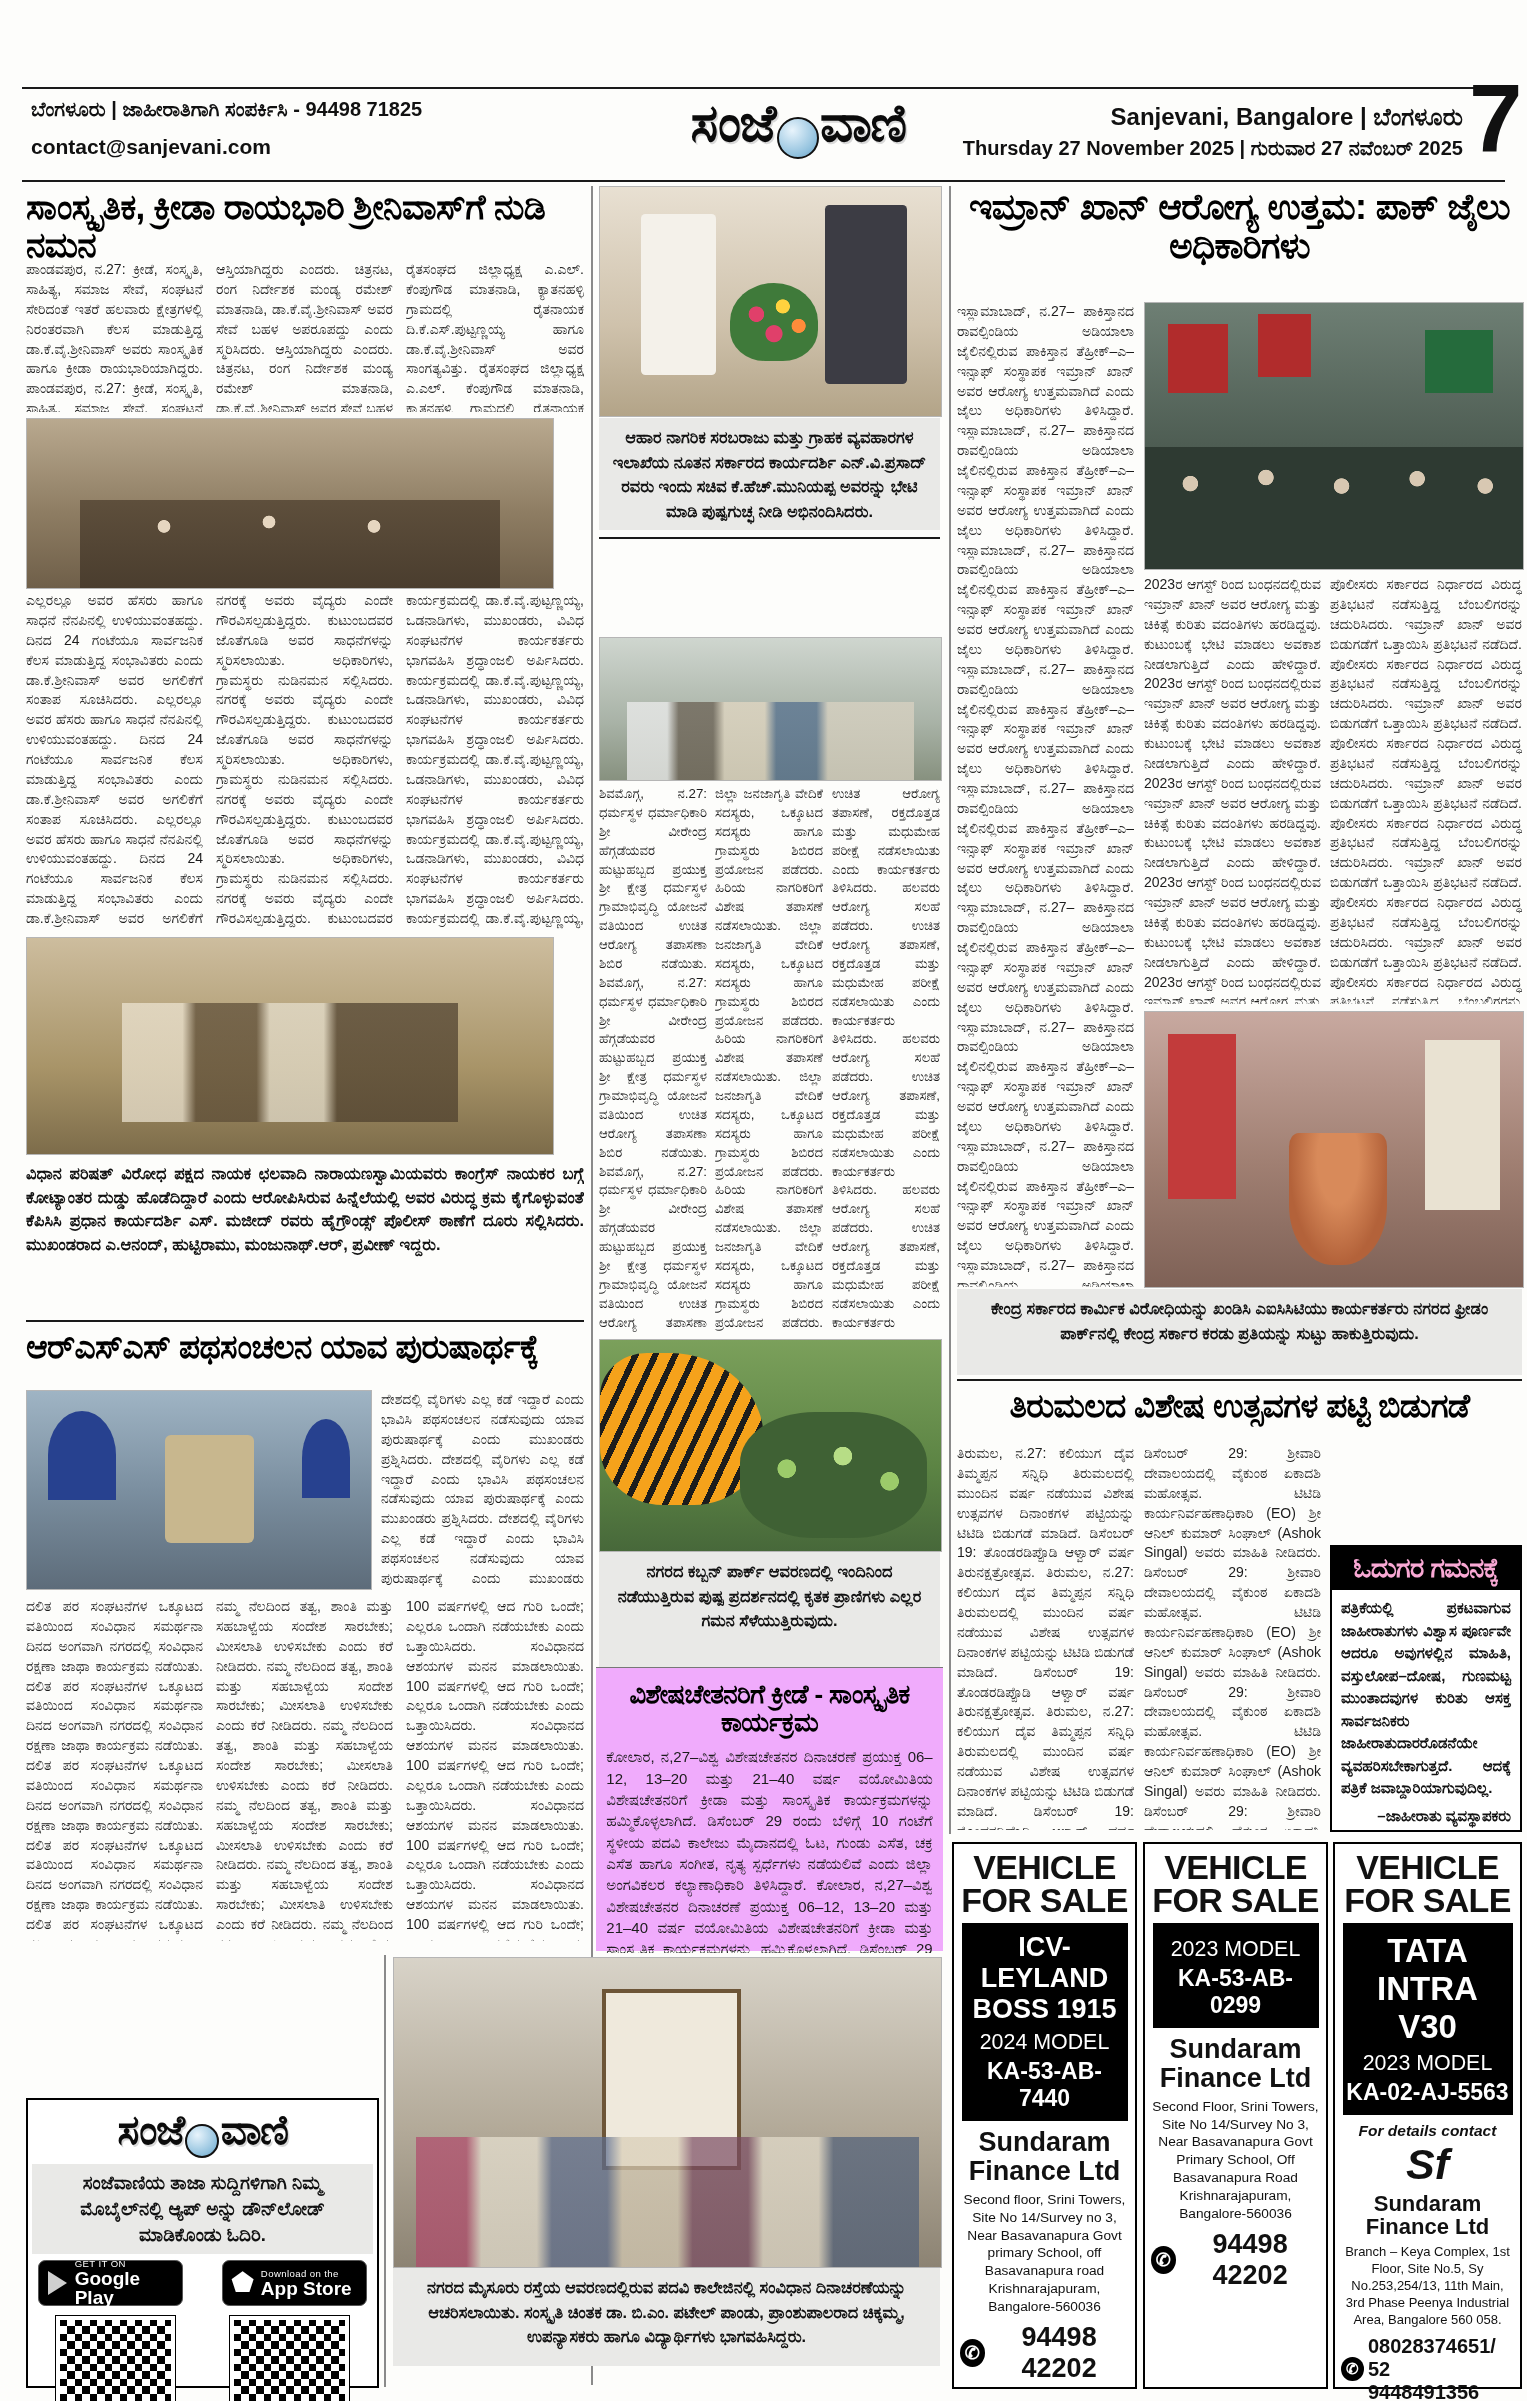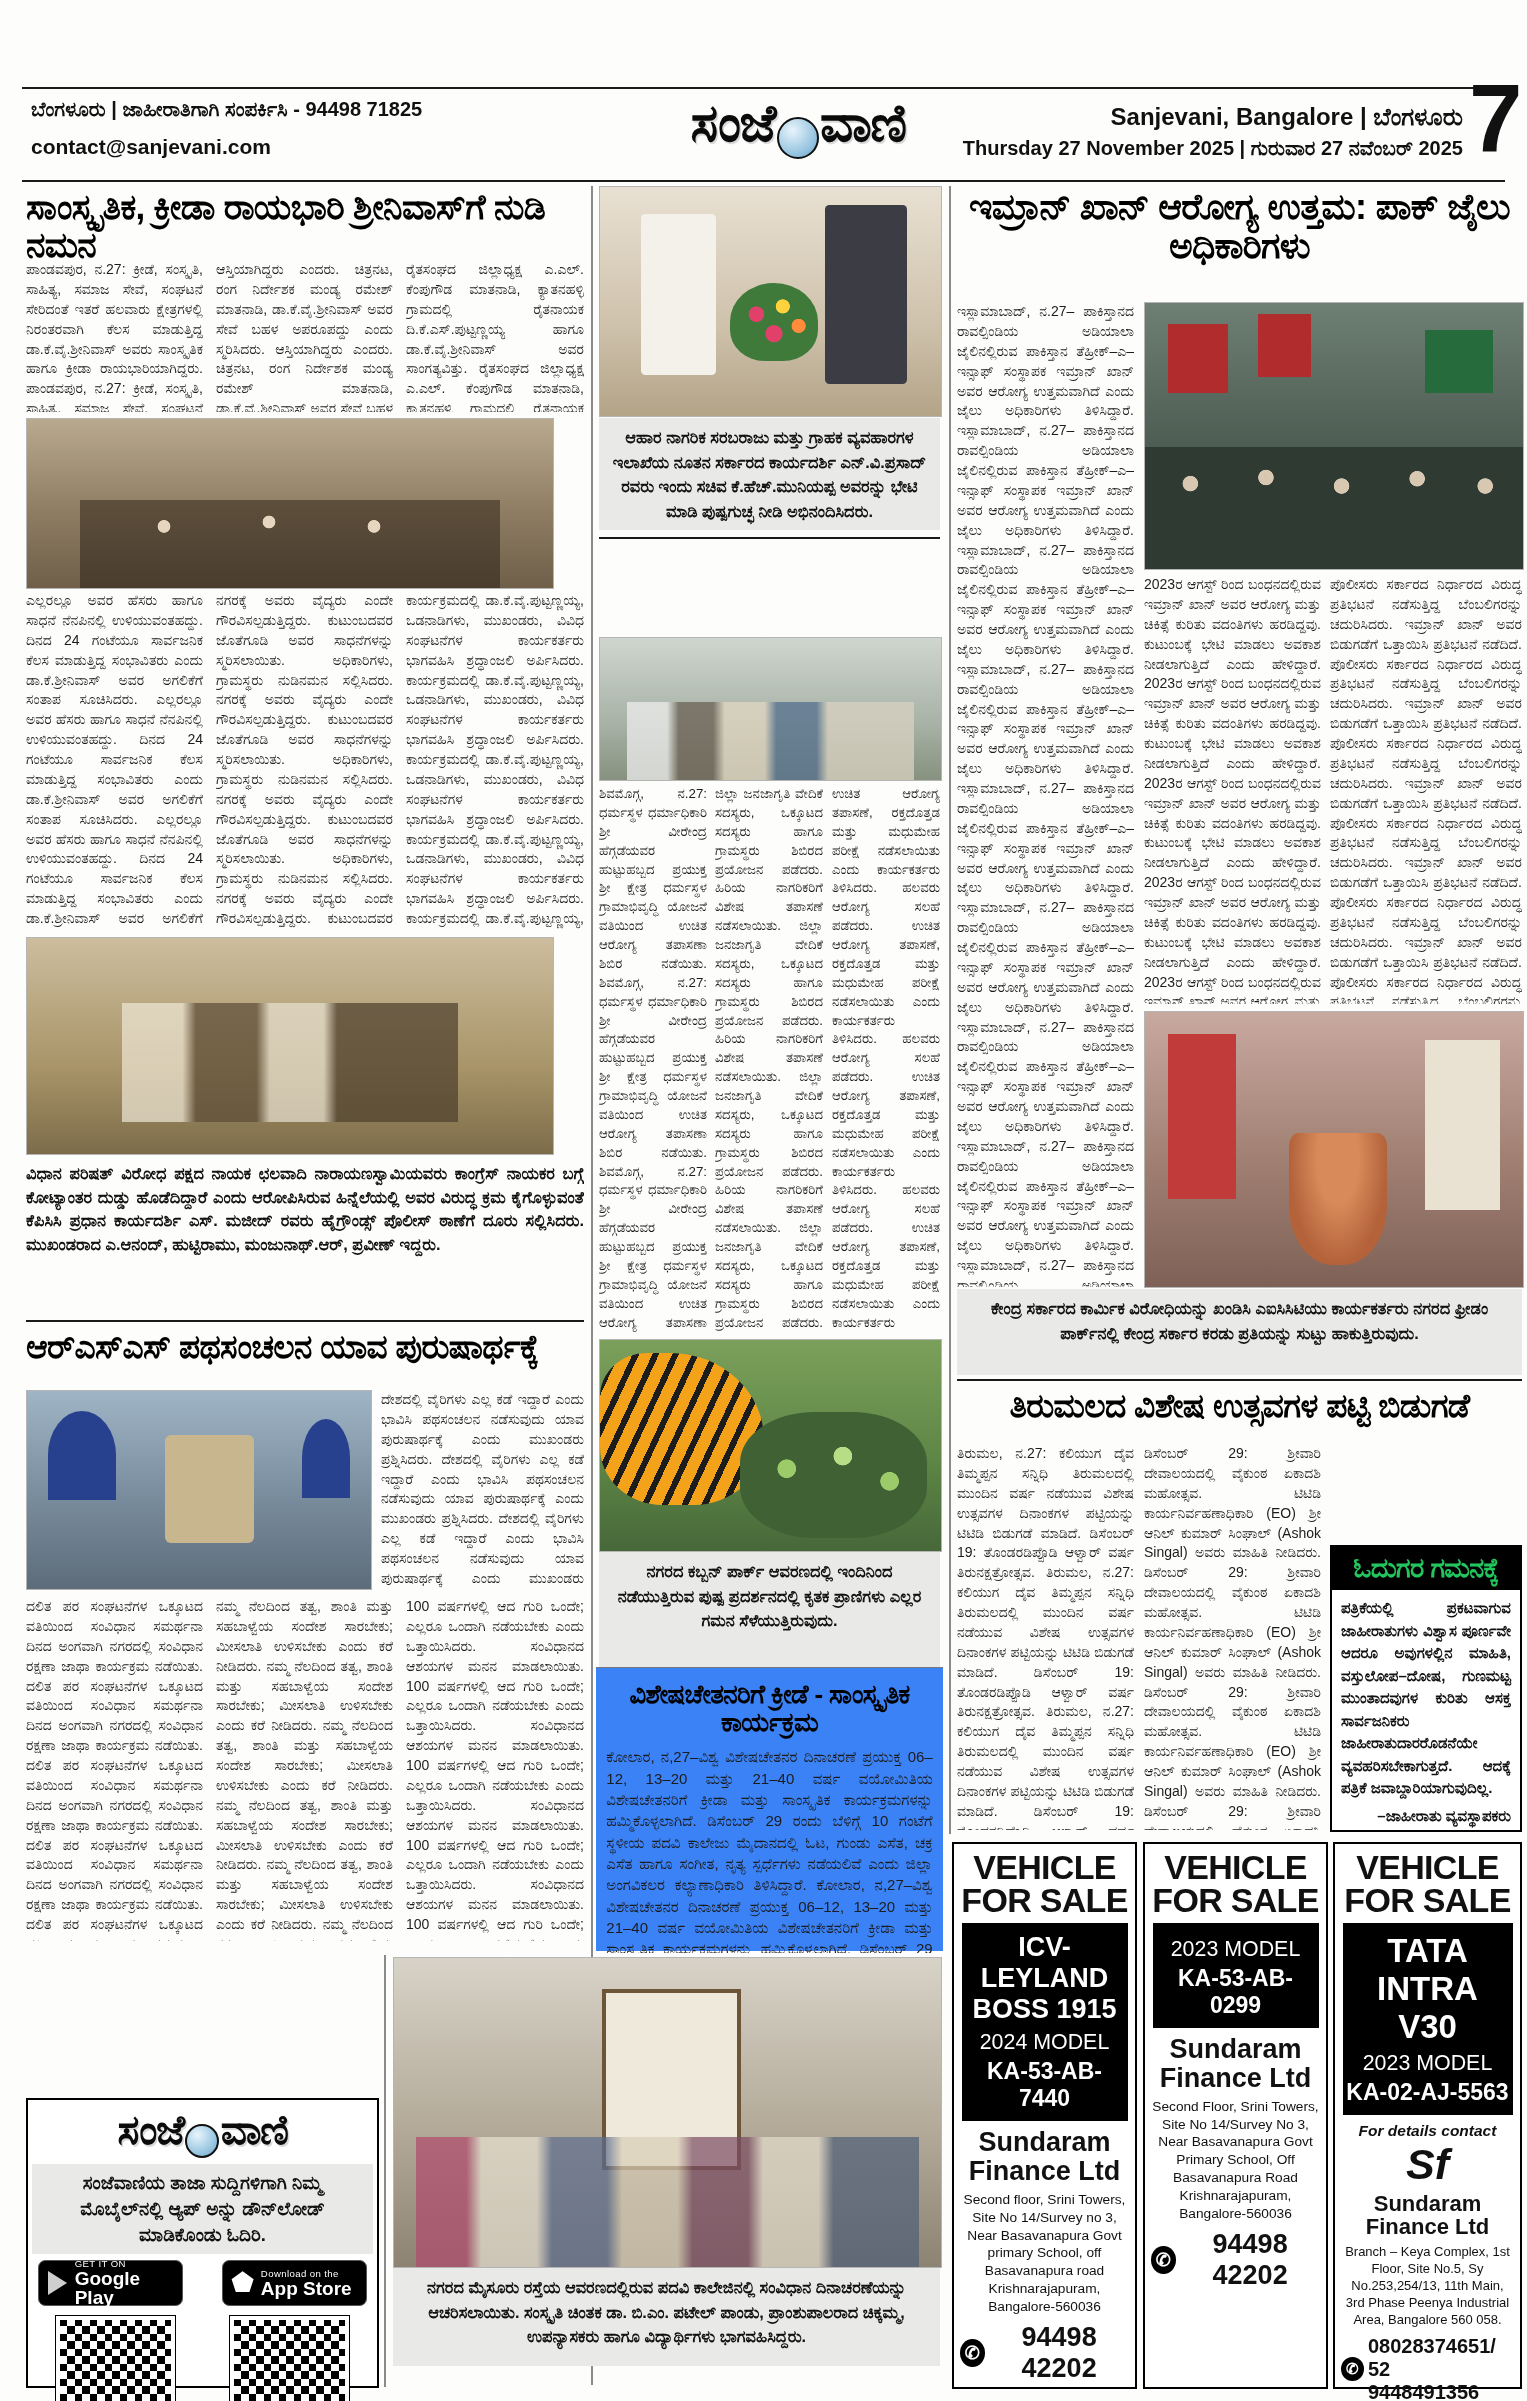--- a/index.html
+++ b/index.html
@@ -28,24 +28,24 @@
   .badge{display:flex;align-items:center;gap:7.4px;background:#000;color:#fff;border-radius:7.4px;border:1.5px solid #555;padding:6px 9px;width:145px;height:46px;box-sizing:border-box;}
   .badge small{display:block;font-size:9.6px;letter-spacing:0.4px;}
   .badge .big{font-size:19px;font-weight:700;line-height:1;}
   .gp-tri{width:0;height:0;border-top:12px solid transparent;border-bottom:12px solid transparent;border-left:19px solid #cfcfcf;}
   .ap-ic{font-size:25px;line-height:1;color:#fff;font-weight:700;}
   .qr{width:111px;height:111px;background:
       repeating-linear-gradient(0deg,#000 0 7.4px,#fff 7.4px 15px),
       repeating-linear-gradient(90deg,#000 0 7.4px,#fff 7.4px 15px);
       background-blend-mode:difference;border:4.4px solid #fff;outline:1.5px solid #000;}
   .notice{border:2.2px solid #000;background:#fff;box-sizing:border-box;}
-  .notice-title{background:#000;color:#22c55e;font-weight:900;font-size:27px;text-align:center;padding:6px 0;letter-spacing:-0.7px;}
+  .notice-title{background:#000;color:#f9a8d4;font-weight:900;font-size:27px;text-align:center;padding:6px 0;letter-spacing:-0.7px;}
   .notice-body{font-size:15px;font-weight:600;line-height:1.5;text-align:justify;padding:7.4px 9px;}
   .notice-sign{font-size:15px;font-weight:700;text-align:right;padding:0 9px 7.4px 0;}
-  .yellow{background:#3b82f6;border-top:1.5px solid #777;box-sizing:border-box;padding:12px 10.3px;}
+  .yellow{background:#f0abfc;border-top:1.5px solid #777;box-sizing:border-box;padding:12px 10.3px;}
 </style>
 </head>
 <body>
 
 <div class="page">
 
   <div class="rule-h" style="top:87px;left:22px;width:1483px;"></div>
 
   <div class="abs" style="left:31px;top:98px;font-size:20px;font-weight:700;">ಬೆಂಗಳೂರು | ಜಾಹೀರಾತಿಗಾಗಿ ಸಂಪರ್ಕಿಸಿ - 94498 71825</div>
   <div class="abs" style="left:31px;top:135px;font-size:21px;font-weight:700;">contact@sanjevani.com</div>

